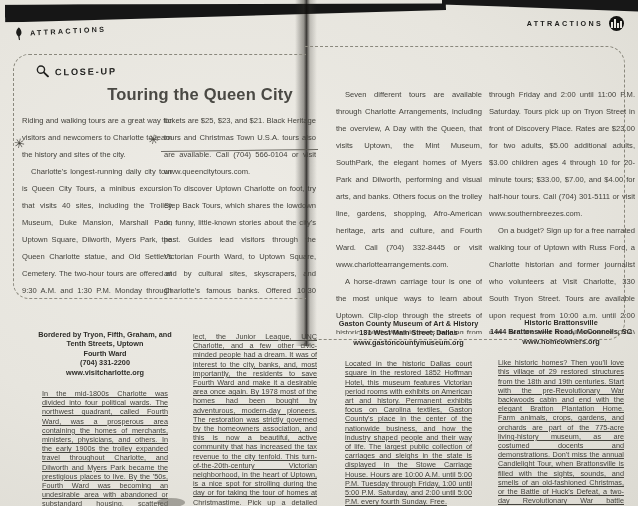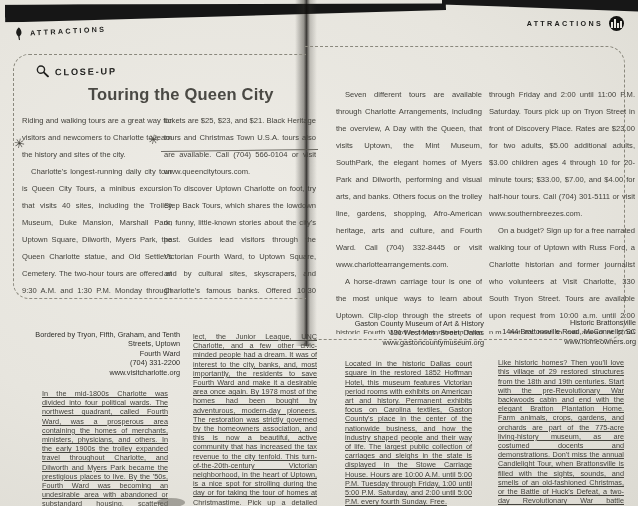--- a/index.html
+++ b/index.html
@@ -28,35 +28,35 @@
     rgba(18,16,14,.8) 52%,rgba(60,58,52,.25) 68%,rgba(60,58,52,0) 100%);}
   
   .box{position:absolute;border:1px dashed #8a887d;}
   .box-left{left:13px;top:54px;width:292px;height:243px;border-right:none;
     border-radius:16px 0 0 16px;}
   .box-right{left:305px;top:46px;width:319px;height:292px;border-left:none;
     border-radius:0 18px 18px 0;}
   .cl-row{position:absolute;left:36px;top:63px;display:flex;align-items:center;gap:6px;
     transform:rotate(-1deg);}
   .cl-label{font-size:9.2px;font-weight:bold;letter-spacing:1.8px;color:#222220;}
-  .title{position:absolute;left:88px;top:85px;width:224px;margin:0;
+  .title{position:absolute;left:88px;top:85px;width:224px;margin:0;text-align:center;
     font-size:16.5px;font-weight:bold;color:#4a4944;letter-spacing:.2px;}
   
   .col{position:absolute;font-size:7.6px;line-height:17px;text-align:justify;
     color:#43423c;overflow:hidden;}
   .col p{margin:0;}
   p.ind{text-indent:9px;}
   
   .ast{position:absolute;font-size:13px;color:#413f39;transform:rotate(10deg);line-height:1;}
   .pen-line{position:absolute;left:161px;top:150px;width:157px;height:1.4px;
     background:#57554d;transform:rotate(-0.8deg);opacity:.85;}
   
   .listing{position:absolute;font-size:7.3px;line-height:9.2px;text-align:justify;
     color:#45443e;overflow:hidden;}
-  .listing .hline{font-weight:normal;color:#2e2d29;text-align:right;line-height:9.4px;}
+  .listing .hline{font-weight:bold;color:#2e2d29;text-align:center;line-height:9.4px;}
   .listing p{margin:12px;text-decoration:underline;}
   .smudge{position:absolute;left:157px;top:498px;width:28px;height:9px;background:#6d6b64;
     border-radius:50%;opacity:.55;}
 </style>
 </head>
 <body>
 
 <div class="page">
 
   <div class="bar-left"></div>

